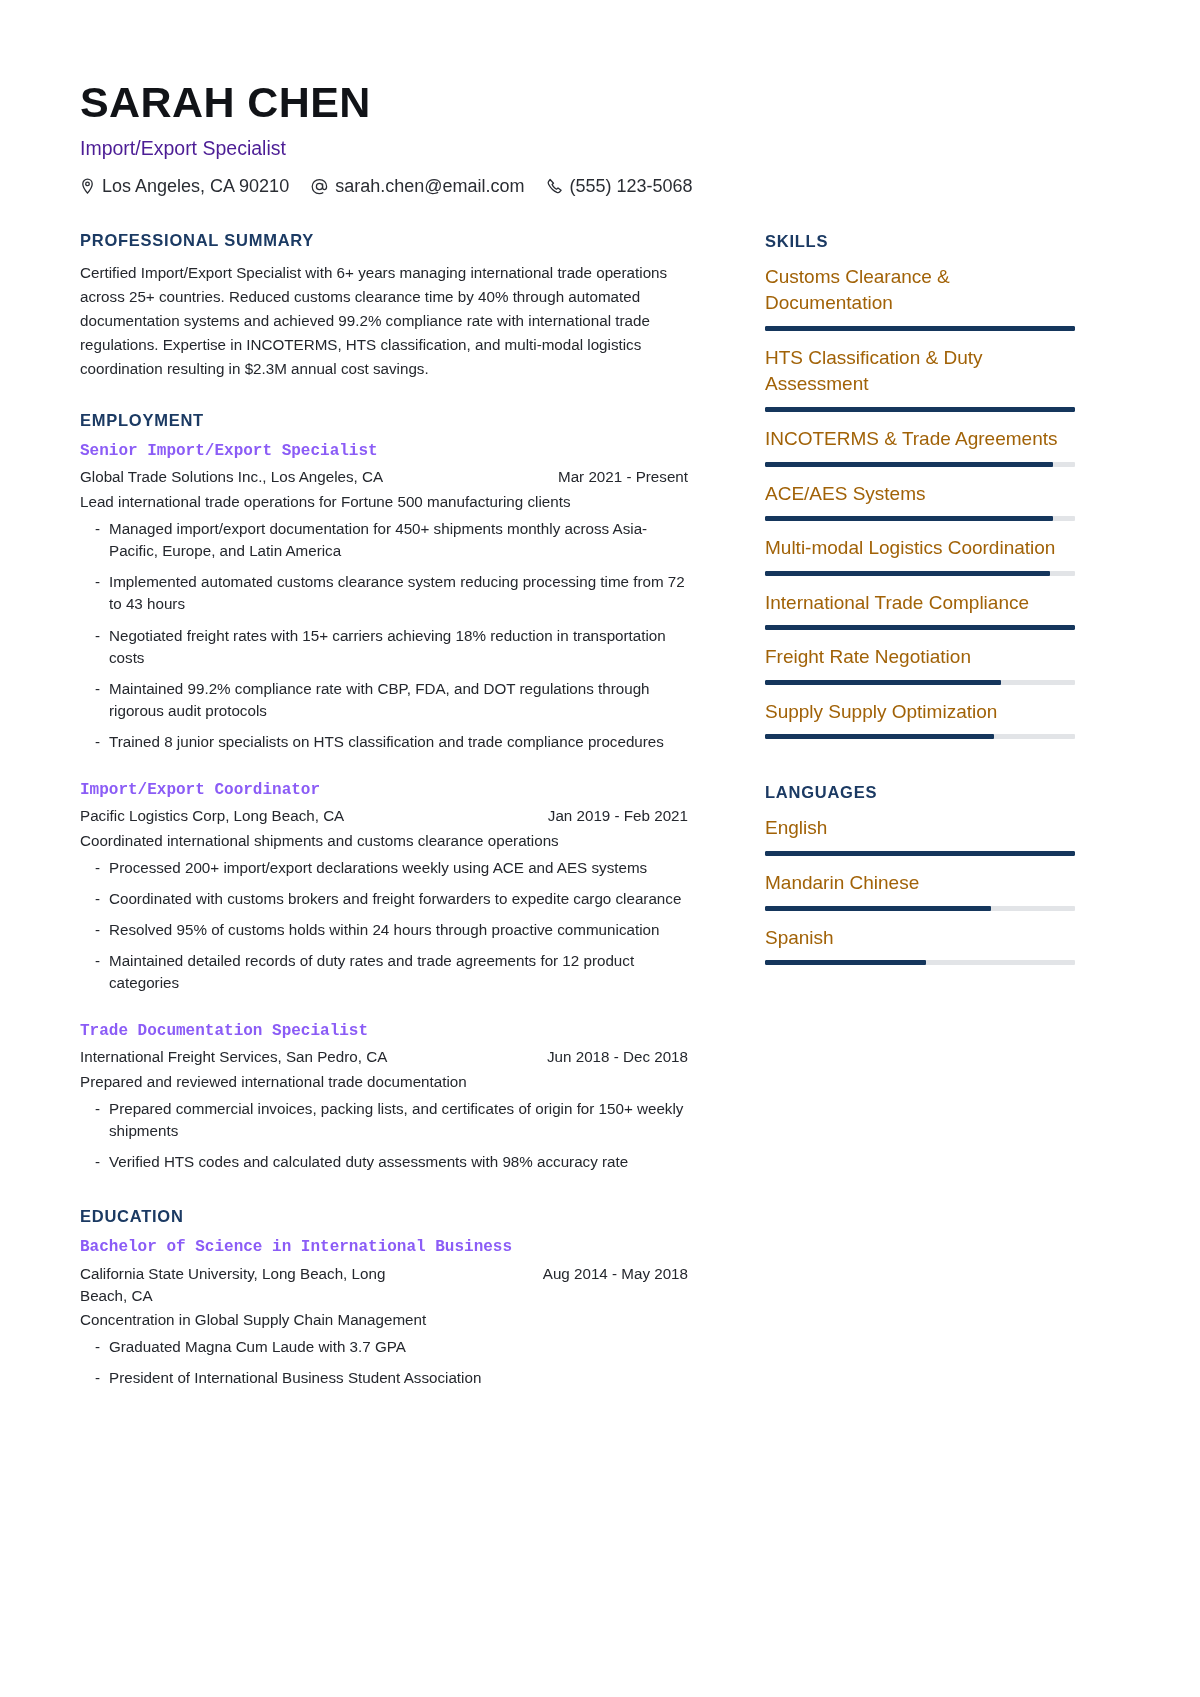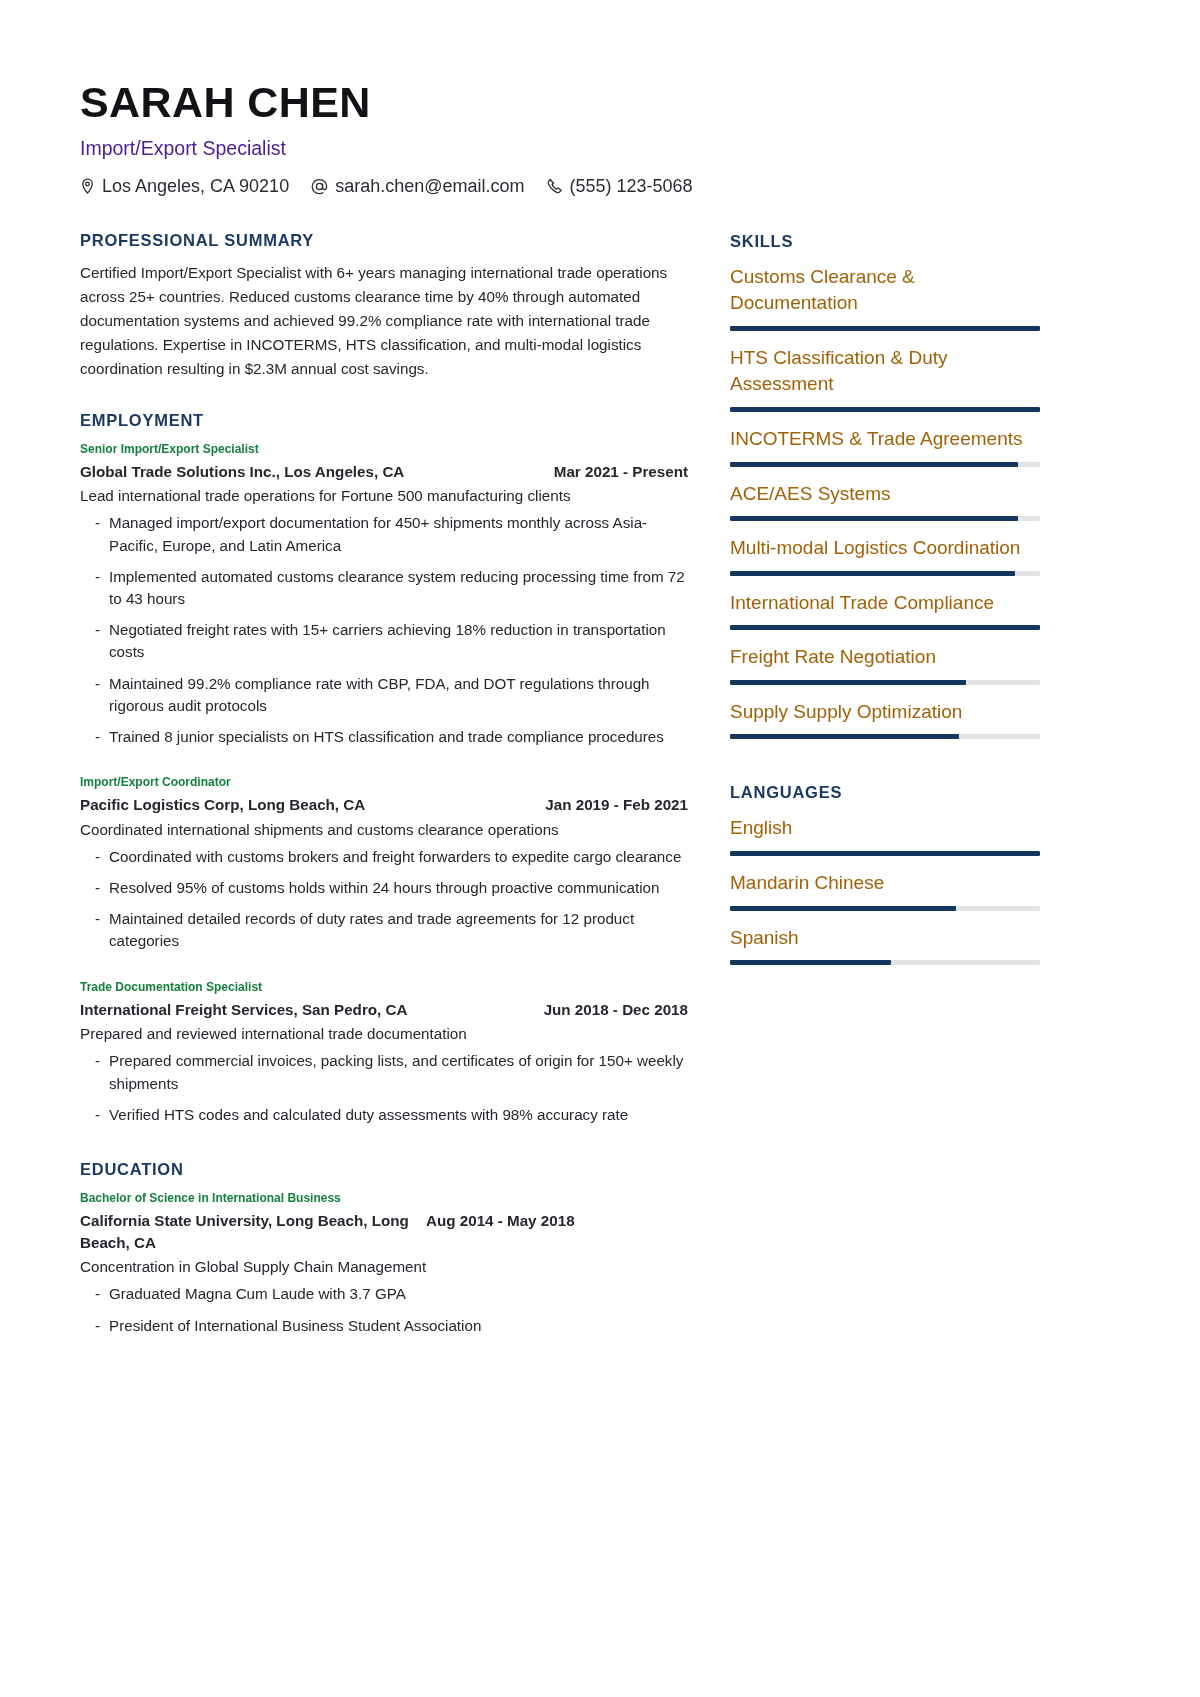--- a/index.html
+++ b/index.html
@@ -58,21 +58,21 @@
   .contact-item svg { display: block; flex: none; }
 
   
   .body-grid {
     display: flex;
     gap: 42px;
     align-items: flex-start;
   }
 
   .col-main  { width: 608px; flex: none; }
-  .col-side  { width: 310px; flex: none; padding-top: 1px; }
+  .col-side  { width: 310px; flex: none; padding-top: 1px; margin-left: 35px; }
 
   
   .section { margin-bottom: 30px; }
   .section:last-child { margin-bottom: 0; }
 
   .section-title {
     font-size: 16.5px;
     font-weight: 700;
     letter-spacing: 0.75px;
     color: #1b3a63;
@@ -95,36 +95,37 @@
     line-height: 1.58;
     color: #24272d;
     text-align: left;
   }
 
   
   .entry { margin-bottom: 26px; }
   .entry:last-child { margin-bottom: 0; }
 
   .entry-role {
-    font-size: 12px;
+    font-size: 16px;
     font-weight: 700;
-    color: #15803d;
+    color: #8b5cf6;
     line-height: 1.35;
     margin-bottom: 4px;
+    font-family: Liberation Mono, monospace;
   }
 
   .entry-meta {
     display: flex;
+    justify-content: space-between;
     align-items: flex-start;
     gap: 16px;
     font-size: 15.2px;
     color: #24272d;
     line-height: 1.42;
     margin-bottom: 3px;
-    font-weight: bold;
   }
 
   .entry-org { flex: 1 1 auto; }
   .entry-dates { flex: none; white-space: nowrap; text-align: right; }
 
   .entry-desc {
     font-size: 15.2px;
     color: #24272d;
     line-height: 1.45;
     margin-bottom: 4px;
@@ -251,20 +252,21 @@
         </div>
 
         <div class="entry">
           <div class="entry-role">Import/Export Coordinator</div>
           <div class="entry-meta">
             <span class="entry-org">Pacific Logistics Corp, Long Beach, CA</span>
             <span class="entry-dates">Jan 2019 - Feb 2021</span>
           </div>
           <div class="entry-desc">Coordinated international shipments and customs clearance operations</div>
           <ul class="bullets">
+            <li>Processed 200+ import/export declarations weekly using ACE and AES systems</li>
             <li>Coordinated with customs brokers and freight forwarders to expedite cargo clearance</li>
             <li>Resolved 95% of customs holds within 24 hours through proactive communication</li>
             <li>Maintained detailed records of duty rates and trade agreements for 12 product categories</li>
           </ul>
         </div>
 
         <div class="entry">
           <div class="entry-role">Trade Documentation Specialist</div>
           <div class="entry-meta">
             <span class="entry-org">International Freight Services, San Pedro, CA</span>

